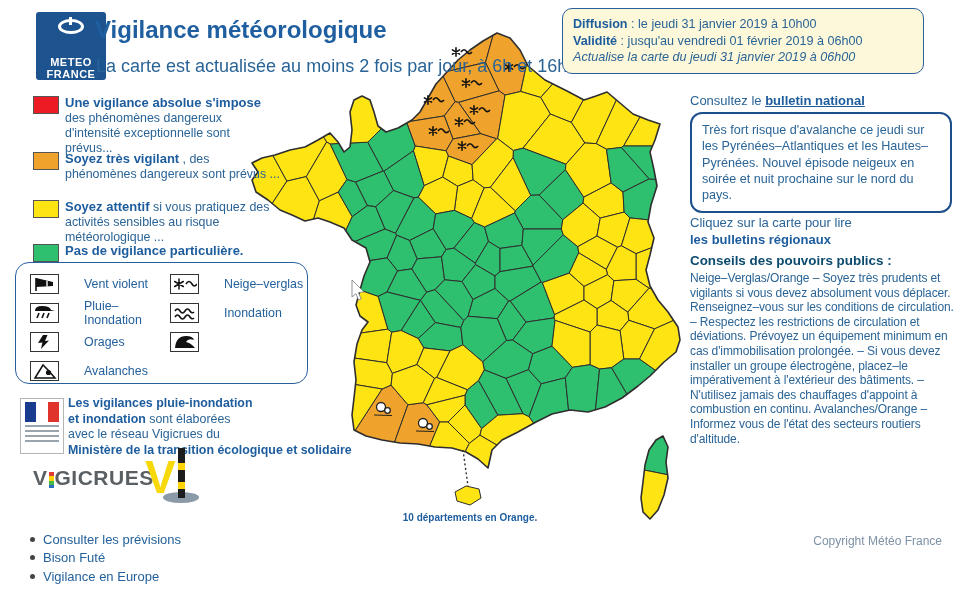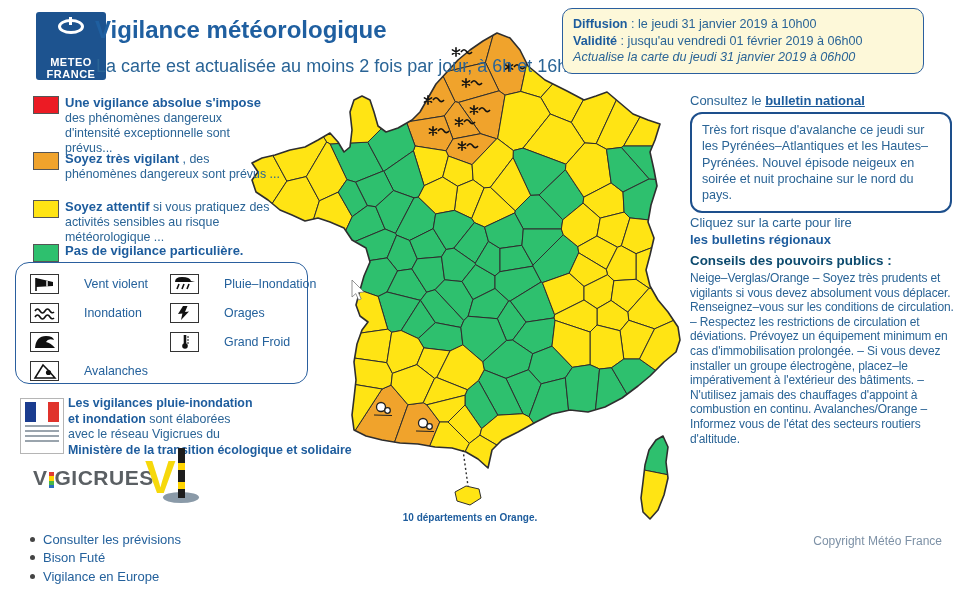--- a/index.html
+++ b/index.html
@@ -281,20 +281,31 @@
           <path d="M-9,-6 V7" stroke="#111" stroke-width="1.6"></path>
           <path d="M-9,-6 L8,-2 L8,2 L-9,3 Z" fill="#111"></path>
           <path d="M2,-3.2 L2,2.6" stroke="#fff" stroke-width="1.4"></path>
         </svg>
       </span>
     <span class="ph-lb">Vent violent</span>
   </div>
   <div class="ph-cell">
     <span class="ph-ic">
       <svg width="24" height="16" viewBox="-12 -8 24 16">
+          <g stroke="#111" stroke-width="1.5" stroke-linecap="round">
+            <path d="M-6,-5 V5 M-10.3,-2.5 L-1.7,2.5 M-10.3,2.5 L-1.7,-2.5"></path>
+          </g>
+          <path d="M1,0 q3,-5 6,0 q2.5,4 5,0" fill="none" stroke="#111" stroke-width="1.6"></path>
+        </svg>
+      </span>
+    <span class="ph-lb">Neige–verglas</span>
+  </div>
+  <div class="ph-cell">
+    <span class="ph-ic">
+      <svg width="24" height="16" viewBox="-12 -8 24 16">
           <path d="M-10,-2 Q-10,-7 -3,-7 Q5,-7 6,-3 L10,-2 Z" fill="#111"></path>
           <g stroke="#111" stroke-width="1.6">
             <path d="M-6,0 L-8,5 M-1,0 L-3,5 M4,0 L2,5"></path>
           </g>
         </svg>
       </span>
     <span class="ph-lb">Pluie–Inondation</span>
   </div>
   <div class="ph-cell">
     <span class="ph-ic">
@@ -314,30 +325,20 @@
         </svg>
       </span>
     <span class="ph-lb">Orages</span>
   </div>
   <div class="ph-cell">
     <span class="ph-ic">
       <svg width="24" height="16" viewBox="-12 -8 24 16">
           <path d="M-10,6 Q-9,-6 1,-6 Q8,-6 9,-2 Q3,-4 1,0 Q6,1 10,6 Z" fill="#111"></path>
         </svg>
       </span>
-  </div>
-  <div class="ph-cell">
-    <span class="ph-ic">
-      <svg width="24" height="16" viewBox="-12 -8 24 16">
-          <path d="M0,-7 V2" stroke="#111" stroke-width="2.6"></path>
-          <circle cx="0" cy="4" r="2.8" fill="#111"></circle>
-          <path d="M2,-5 h2 M2,-2 h2 M2,1 h2" stroke="#111" stroke-width="1"></path>
-        </svg>
-      </span>
-    <span class="ph-lb">Grand Froid</span>
   </div>
   <div class="ph-cell">
     <span class="ph-ic">
       <svg width="24" height="16" viewBox="-12 -8 24 16">
           <path d="M-10,7 L-2,-6 L3,-1 L10,7 Z" fill="none" stroke="#111" stroke-width="1.5"></path>
           <circle cx="3.5" cy="1.5" r="2.6" fill="#111"></circle>
         </svg>
       </span>
     <span class="ph-lb">Avalanches</span>
   </div>

